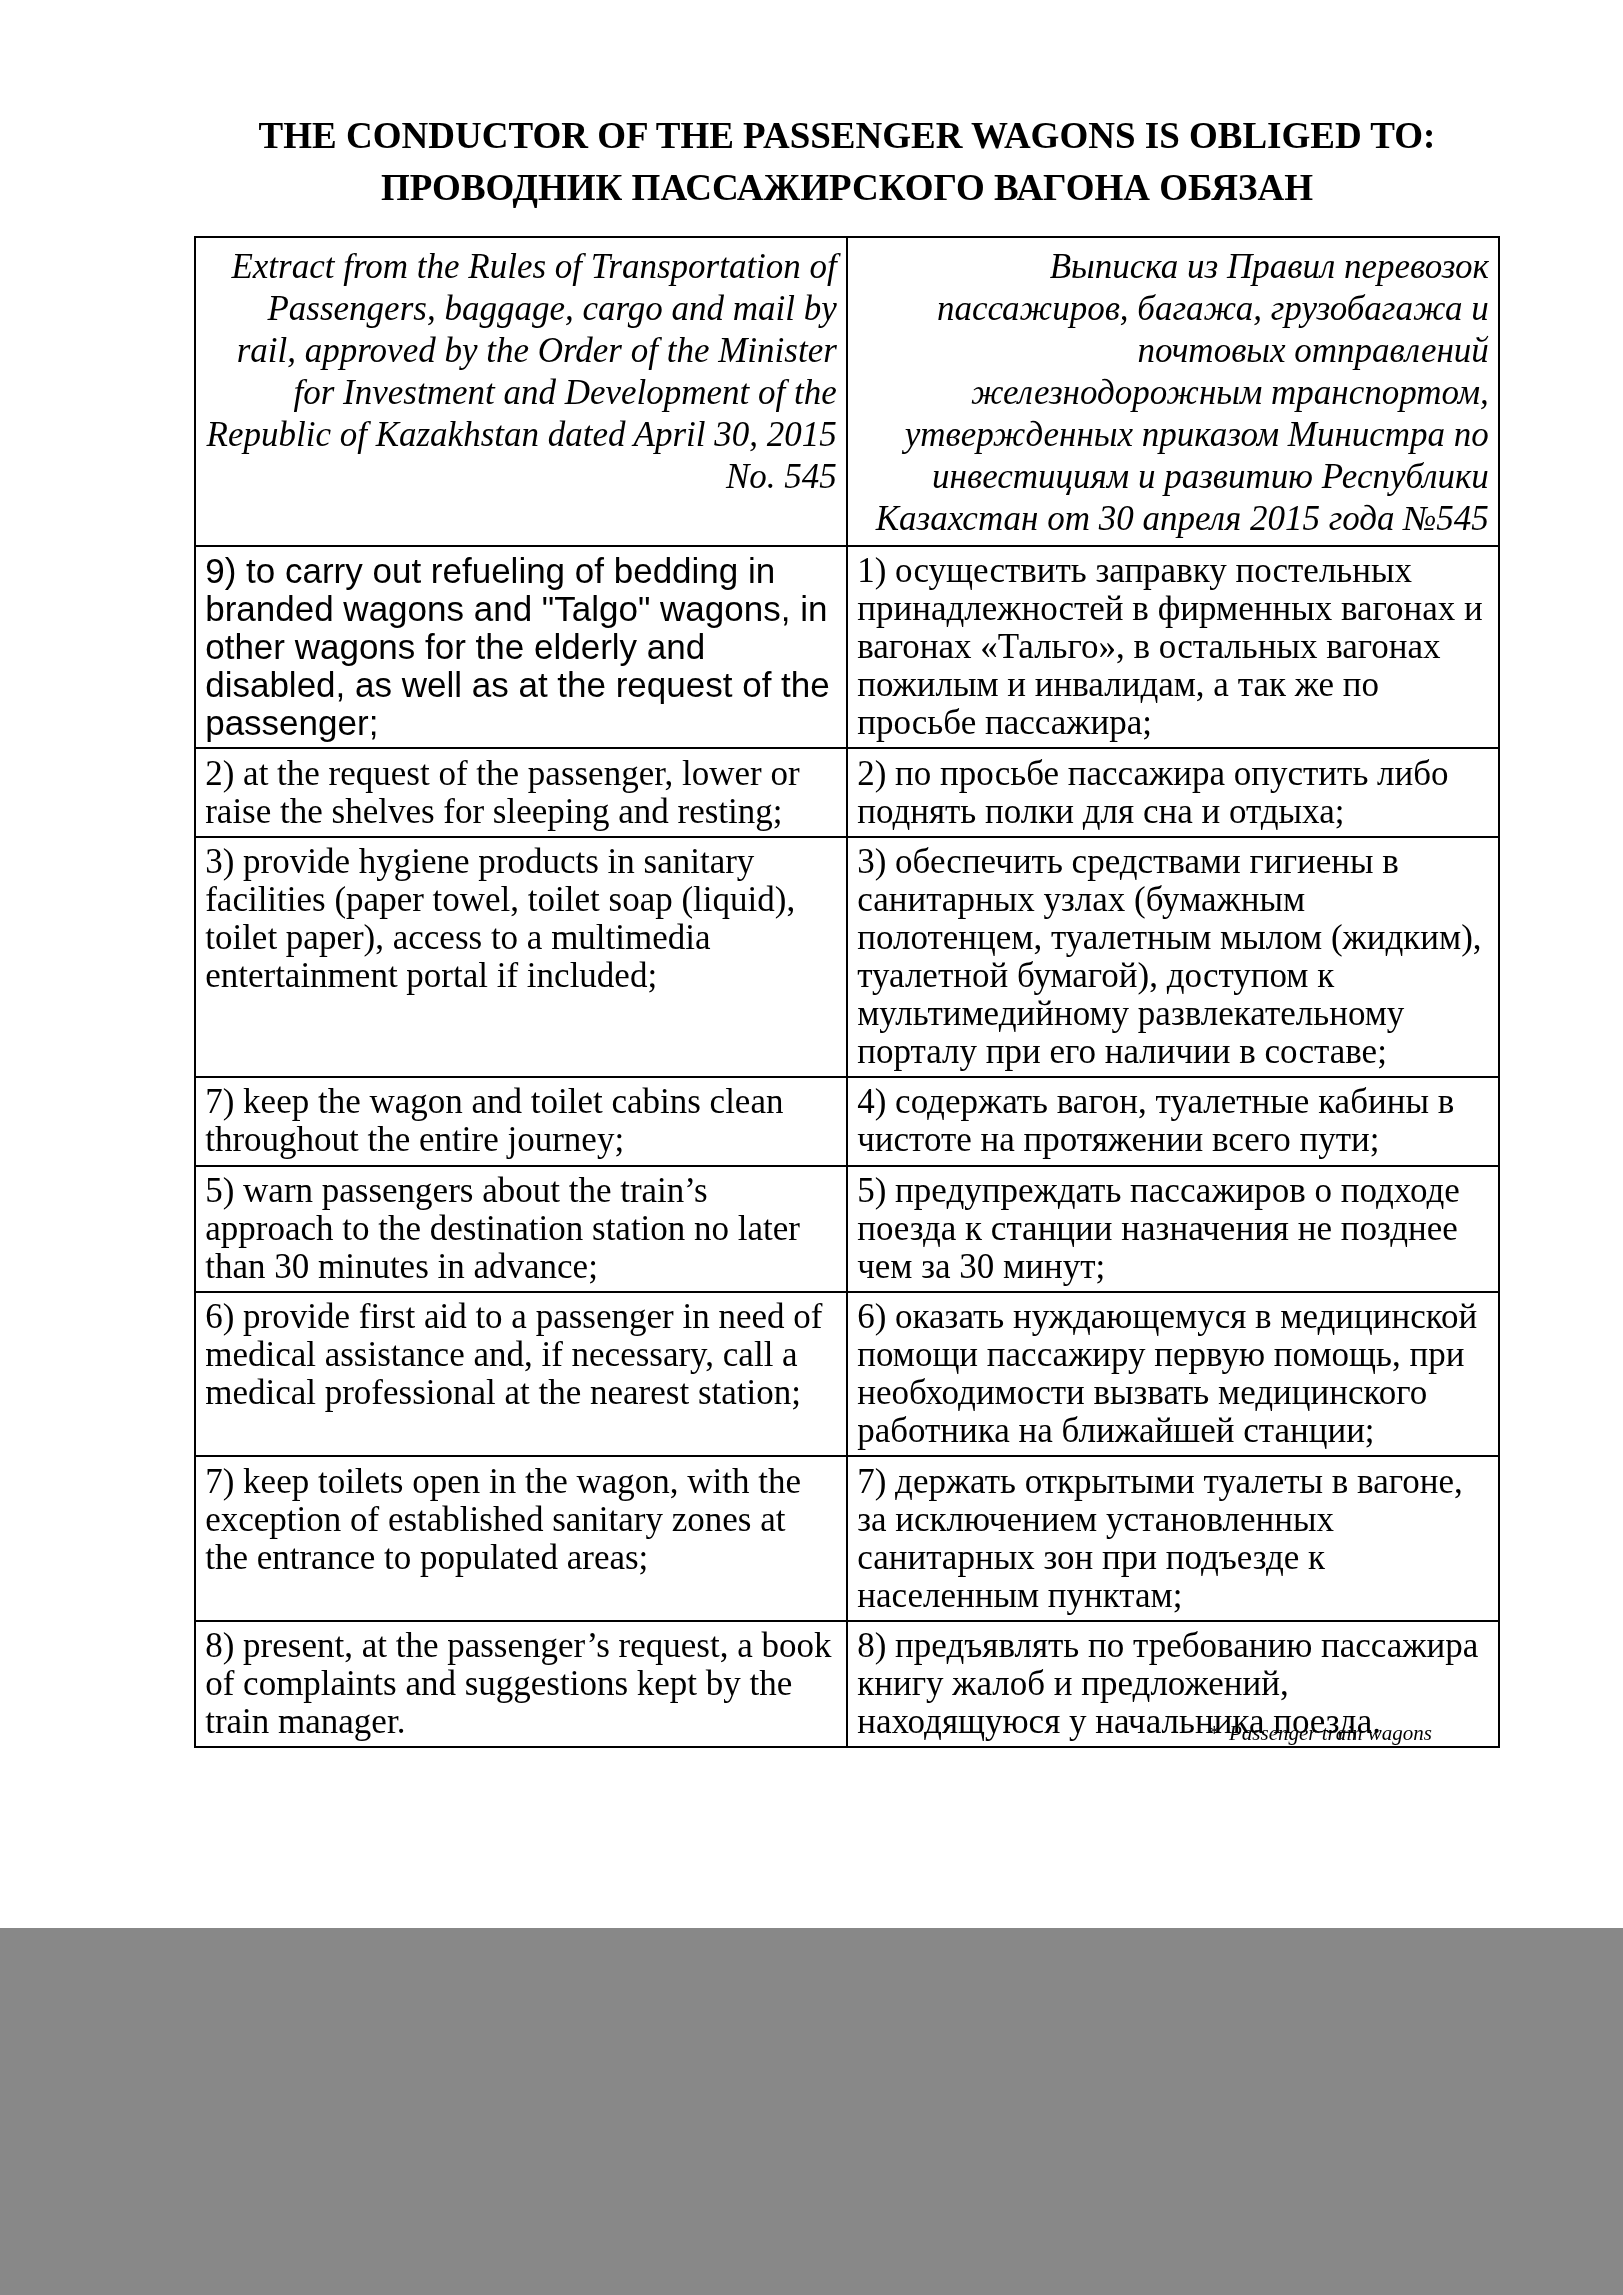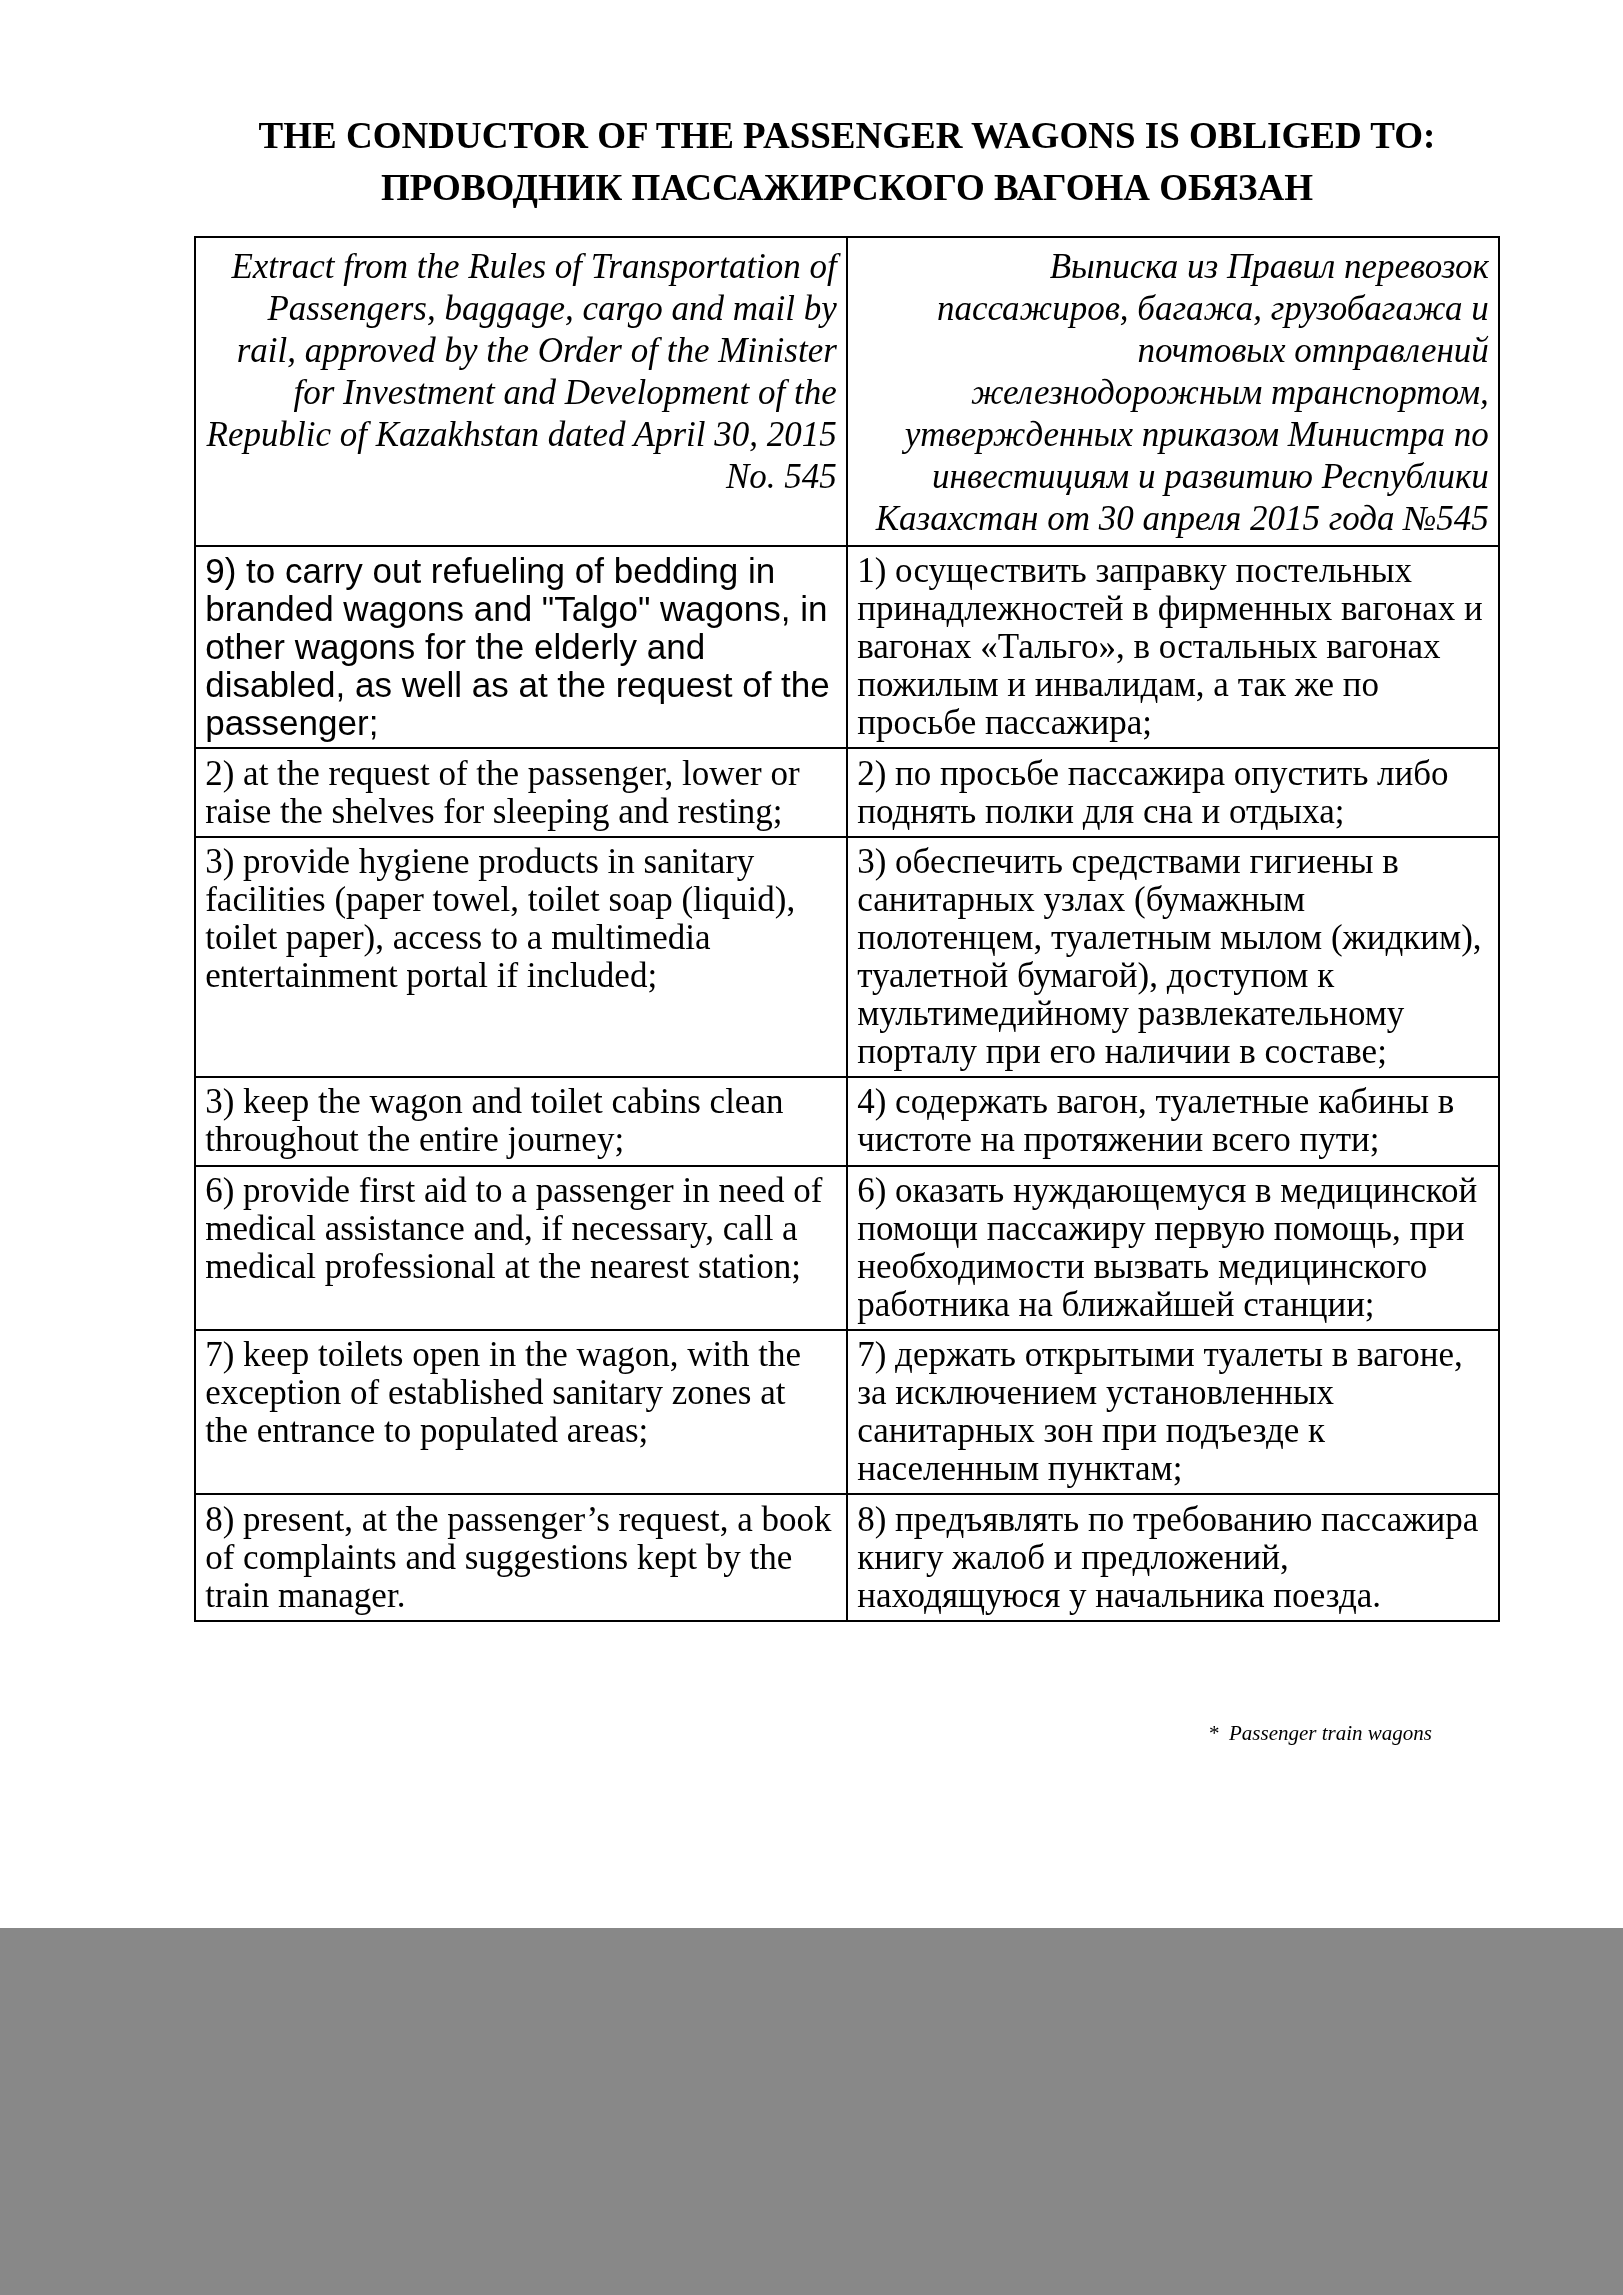--- a/index.html
+++ b/index.html
@@ -101,22 +101,26 @@
       </tr>
       <tr class="r-2">
         <td>2) at the request of the passenger, lower or raise the shelves for sleeping and resting;</td>
         <td>2) по просьбе пассажира опустить либо поднять полки для сна и отдыха;</td>
       </tr>
       <tr class="r-3">
         <td>3) provide hygiene products in sanitary facilities (paper towel, toilet soap (liquid), toilet paper), access to a multimedia entertainment portal if included;</td>
         <td>3) обеспечить средствами гигиены в санитарных узлах (бумажным полотенцем, туалетным мылом (жидким), туалетной бумагой), доступом к мультимедийному развлекательному порталу при его наличии в составе;</td>
       </tr>
       <tr class="r-4">
-        <td>3) keep the wagon and toilet cabins clean throughout the entire journey;</td>
+        <td>7) keep the wagon and toilet cabins clean throughout the entire journey;</td>
         <td>4) содержать вагон, туалетные кабины в чистоте на протяжении всего пути;</td>
+      </tr>
+      <tr class="r-5">
+        <td>5) warn passengers about the train’s approach to the destination station no later than 30 minutes in advance;</td>
+        <td>5) предупреждать пассажиров о подходе поезда к станции назначения не позднее чем за 30 минут;</td>
       </tr>
       <tr class="r-6">
         <td>6) provide first aid to a passenger in need of medical assistance and, if necessary, call a medical professional at the nearest station;</td>
         <td>6) оказать нуждающемуся в медицинской помощи пассажиру первую помощь, при необходимости вызвать медицинского работника на ближайшей станции;</td>
       </tr>
       <tr class="r-7">
         <td>7) keep toilets open in the wagon, with the exception of established sanitary zones at the entrance to populated areas;</td>
         <td>7) держать открытыми туалеты в вагоне, за исключением установленных санитарных зон при подъезде к населенным пунктам;</td>
       </tr>
       <tr class="r-8">

